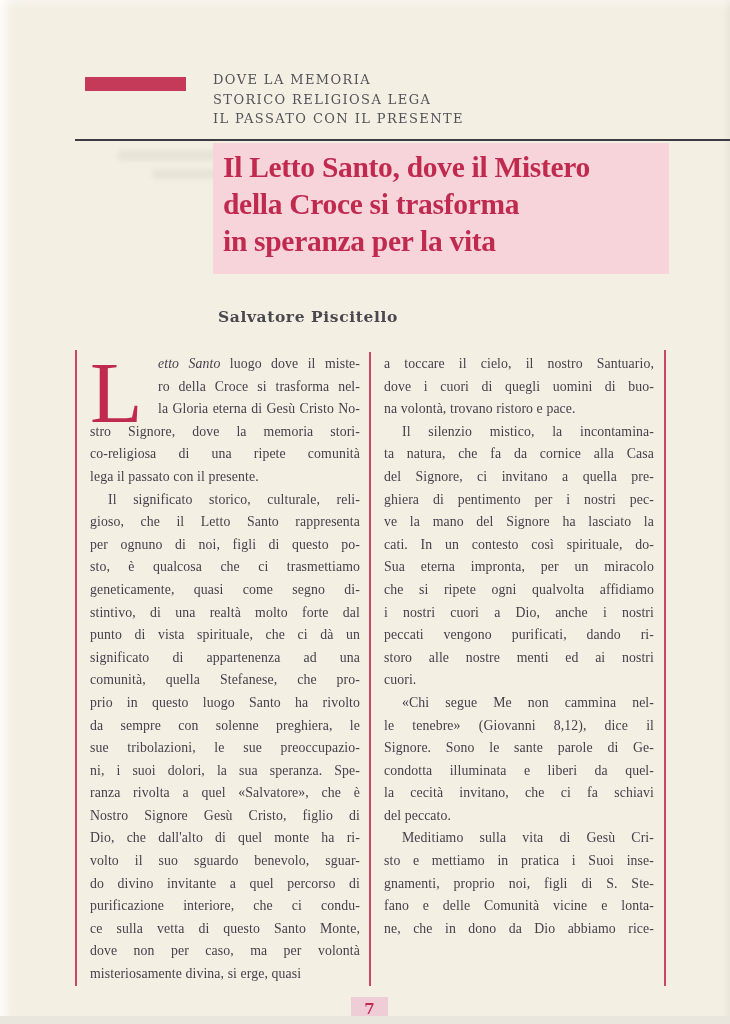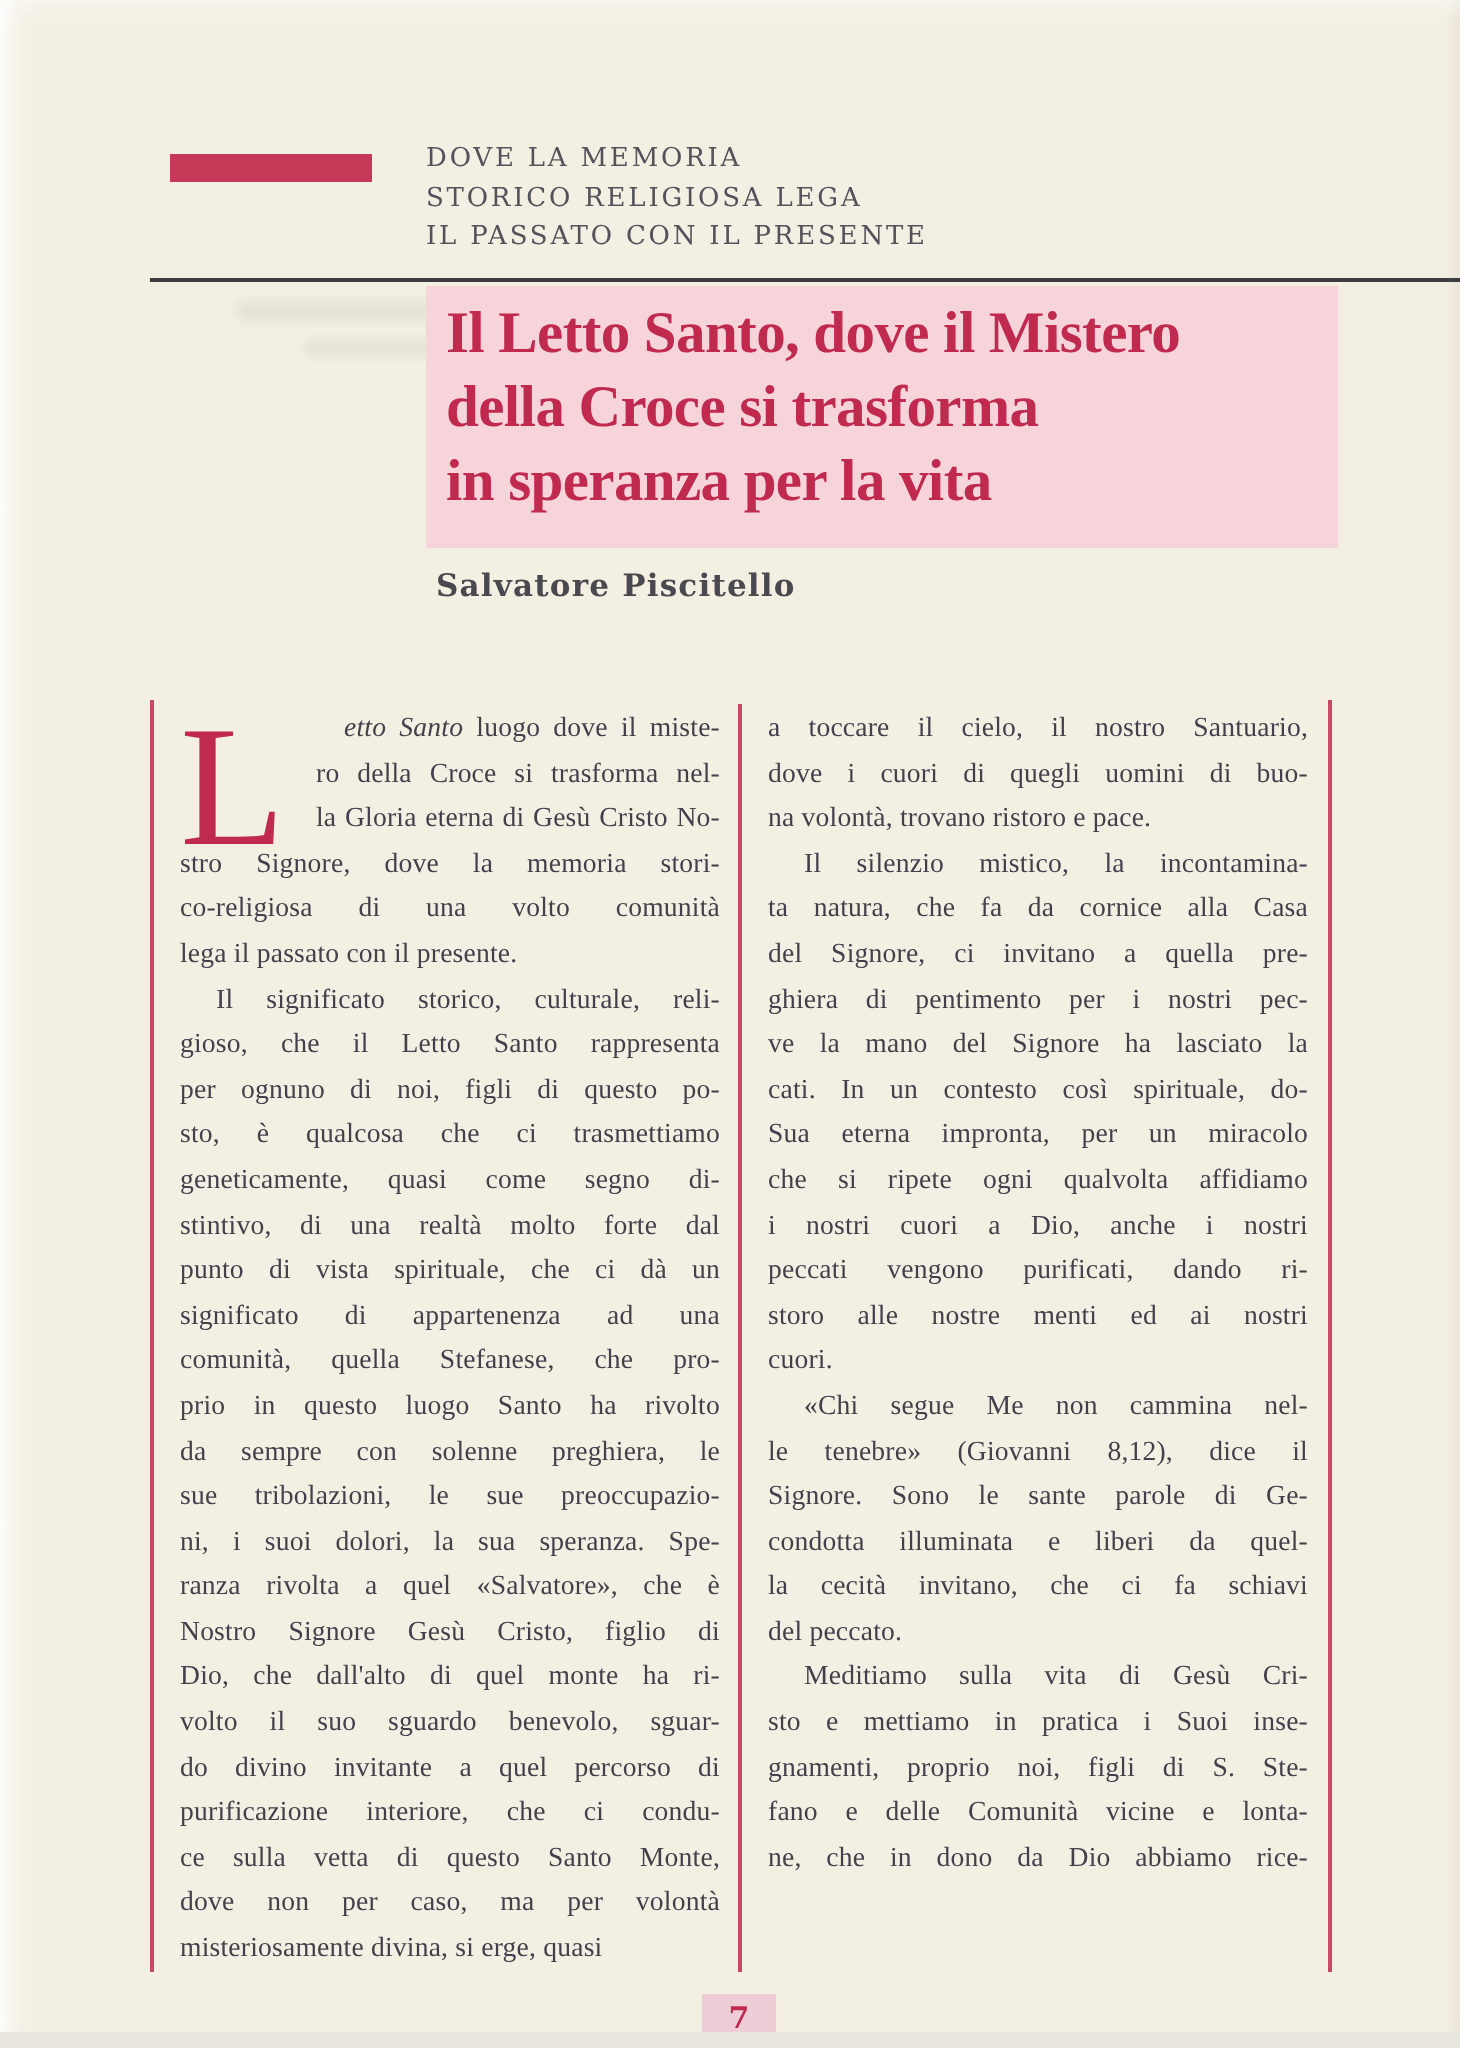--- a/index.html
+++ b/index.html
@@ -28,37 +28,37 @@
   .ghost{position:absolute; background:#9aa08a; opacity:.14; filter:blur(2.5px);
     border-radius:4px; pointer-events:none;}
   .ghost.g1{left:118px; top:150px; width:498px; height:11px;}
   .ghost.g2{left:152px; top:169px; width:420px; height:10px;}
 
   
   .title-block{position:absolute; left:213px; top:143px; width:456px; height:131px;
     background:var(--title-bg,#f6d4da); padding:6px 0 0 10px; box-sizing:border-box;}
   .title-line{font-size:29.5px; line-height:37px; font-weight:bold;
     color:var(--accent,#c12a4f); letter-spacing:-0.3px; white-space:nowrap;}
-  .author{position:absolute; left:218px; top:283px;
+  .author{position:absolute; left:218px; top:307px;
     font-family:"DejaVu Serif", serif; font-weight:bold; font-size:15.5px;
     letter-spacing:.6px; color:#4b4950;}
 
   
   .columns{position:absolute; left:75px; top:350px; width:591px; height:636px;
     display:flex; box-sizing:border-box;
     border-left:2px solid var(--col-rule,rgba(193,42,79,.85));
     border-right:2px solid var(--col-rule,rgba(193,42,79,.85));}
   .col{width:292px; box-sizing:border-box; padding:3px 9px 0 13px; overflow:hidden;
     color:var(--body-text,#443f4b);}
   .col-divider{width:2px; background:var(--col-rule,rgba(193,42,79,.85)); margin-top:2px;}
   .tl{font-size:13.8px; line-height:22.6px; white-space:nowrap; overflow:hidden;
     text-align:justify; text-align-last:justify; letter-spacing:.1px;}
   .tl.end{text-align-last:left;}
   .tl.ind{text-indent:18px;}
-  .tl em{margin-left:14px;}
+  .tl em{}
   .drop-cap{float:left; width:62px; height:46px; margin:2px 6px 0 0;
     font-size:86px; line-height:76px; overflow:visible;
     color:var(--accent,#c12a4f); font-weight:normal;}
 
   
   .page-badge{position:absolute; left:351px; top:997px; width:37px; height:27px;
     background:var(--badge-bg,#efcdd6); display:flex; justify-content:center;
     align-items:flex-start; padding-top:3px; box-sizing:border-box;
     font-family:"DejaVu Serif", serif; font-weight:bold; font-size:15px;
     color:var(--accent,#b52b50);}
@@ -89,21 +89,21 @@
   <div class="author">Salvatore Piscitello</div>
 
   <div class="columns">
     <div class="col">
       <span class="drop-cap">L</span>
       <div>
           <div class="tl"><em>etto Santo</em> luogo dove il miste-</div>
           <div class="tl">ro della Croce si trasforma nel-</div>
           <div class="tl">la Gloria eterna di Gesù Cristo No-</div>
           <div class="tl">stro Signore, dove la memoria stori-</div>
-          <div class="tl">co-religiosa di una volto comunità</div>
+          <div class="tl">co-religiosa di una ripete comunità</div>
           <div class="tl end">lega il passato con il presente.</div>
           <div class="tl ind">Il significato storico, culturale, reli-</div>
           <div class="tl">gioso, che il Letto Santo rappresenta</div>
           <div class="tl">per ognuno di noi, figli di questo po-</div>
           <div class="tl">sto, è qualcosa che ci trasmettiamo</div>
           <div class="tl">geneticamente, quasi come segno di-</div>
           <div class="tl">stintivo, di una realtà molto forte dal</div>
           <div class="tl">punto di vista spirituale, che ci dà un</div>
           <div class="tl">significato di appartenenza ad una</div>
           <div class="tl">comunità, quella Stefanese, che pro-</div>

